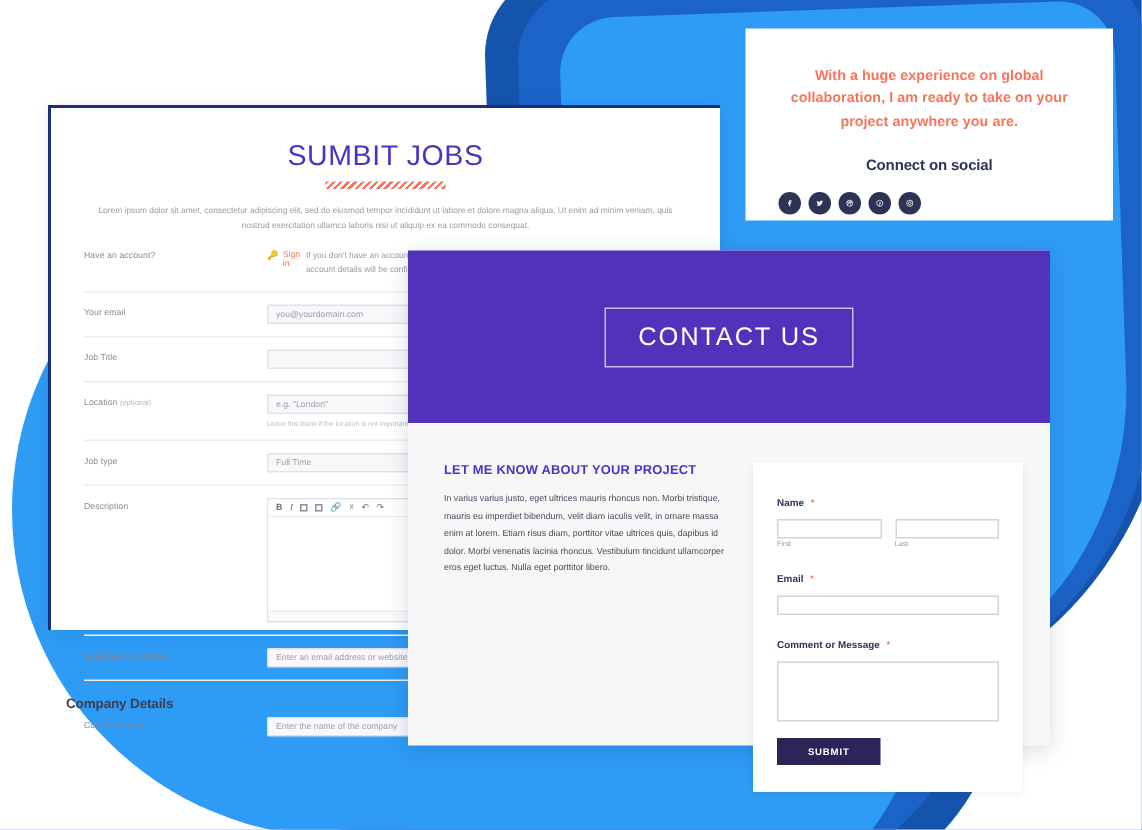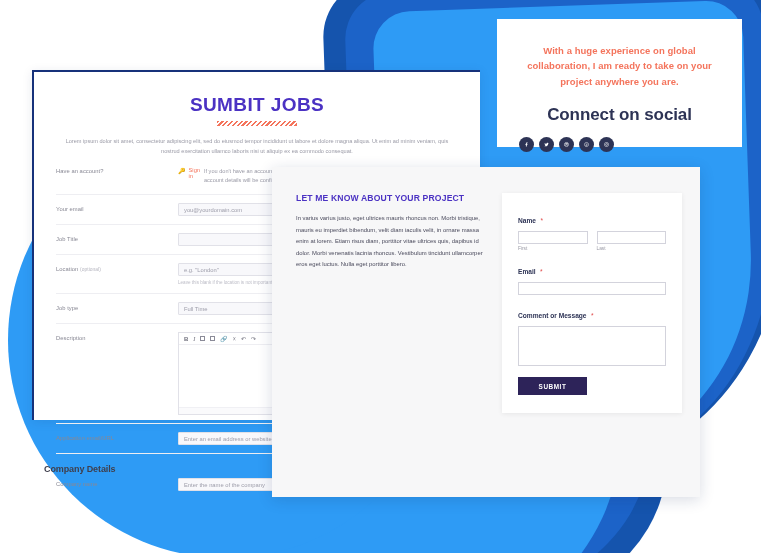--- a/index.html
+++ b/index.html
@@ -54,40 +54,40 @@
   
   #social-card {
     left: 497px; top: 19px; width: 245px; height: 128px;
     background:#fff; padding: 24px 22px 0 22px; text-align: center;
   }
   #social-card .intro {
     color: #f4745c; font-size: 9.5px; line-height: 1.62; font-weight: 600;
     letter-spacing: .05px;
   }
   #social-card .connect {
-    margin-top: 16px; color: #2d3355; font-size: 17px; font-weight: 700;
+    margin-top: 16px; color: #2d3355; font-size: 10px; font-weight: 700;
     letter-spacing: -.1px;
   }
   .social-row { margin-top: 12px; display: flex; gap: 5px; }
   .social-ic {
     width: 15px; height: 15px; border-radius: 50%; background: #2d3355;
     display: flex; align-items: center; justify-content: center;
     color: #fff; font-size: 8px; line-height: 1; font-weight: 700;
   }
   .social-ic svg { display:block; }
 
   
   #jobs-panel {
     left: 32px; top: 70px; width: 448px; height: 350px;
     border-left: 2px solid #16317a;
     border-top: 2px solid #16317a;
     box-shadow: 0 2px 10px rgba(20,40,90,.10);
   }
   #jobs-title {
-    text-align: center; color: #4b32c3; font-size: 19px; font-weight: 700;
+    text-align: center; color: #4b32c3; font-size: 19px; font-weight: 400;
     letter-spacing: .4px; padding-top: 22px;
   }
   #jobs-squiggle {
     margin: 5px auto 0; width: 80px; height: 5px;
     background-image: repeating-linear-gradient(135deg,#f4745c 0 1.6px,transparent 1.6px 3.4px);
   }
   #jobs-lead {
     margin: 10px 30px 0; text-align: center; color: #9a9aa6;
     font-size: 5.6px; line-height: 1.85;
   }
@@ -298,20 +298,23 @@
 
     <div class="jrow nb">
       <div class="lbl">Company name</div>
       <div class="fld">
         <div class="inp">Enter the name of the company</div>
       </div>
     </div>
   </div>
 
   <div class="panel" id="contact-panel">
+    <div id="contact-hero">
+      <div id="contact-hero-box">CONTACT US</div>
+    </div>
     <div id="contact-body">
       <div id="contact-left">
         <div id="contact-heading">LET ME KNOW ABOUT YOUR PROJECT</div>
         <div id="contact-para">In varius varius justo, eget ultrices mauris rhoncus non. Morbi tristique, mauris eu imperdiet bibendum, velit diam iaculis velit, in ornare massa enim at lorem. Etiam risus diam, porttitor vitae ultrices quis, dapibus id dolor. Morbi venenatis lacinia rhoncus. Vestibulum tincidunt ullamcorper eros eget luctus. Nulla eget porttitor libero.</div>
       </div>
       <div id="contact-form-card">
         <div>
           <span class="flbl">Name</span>
           <span class="req">*</span>
           <div class="frow">

